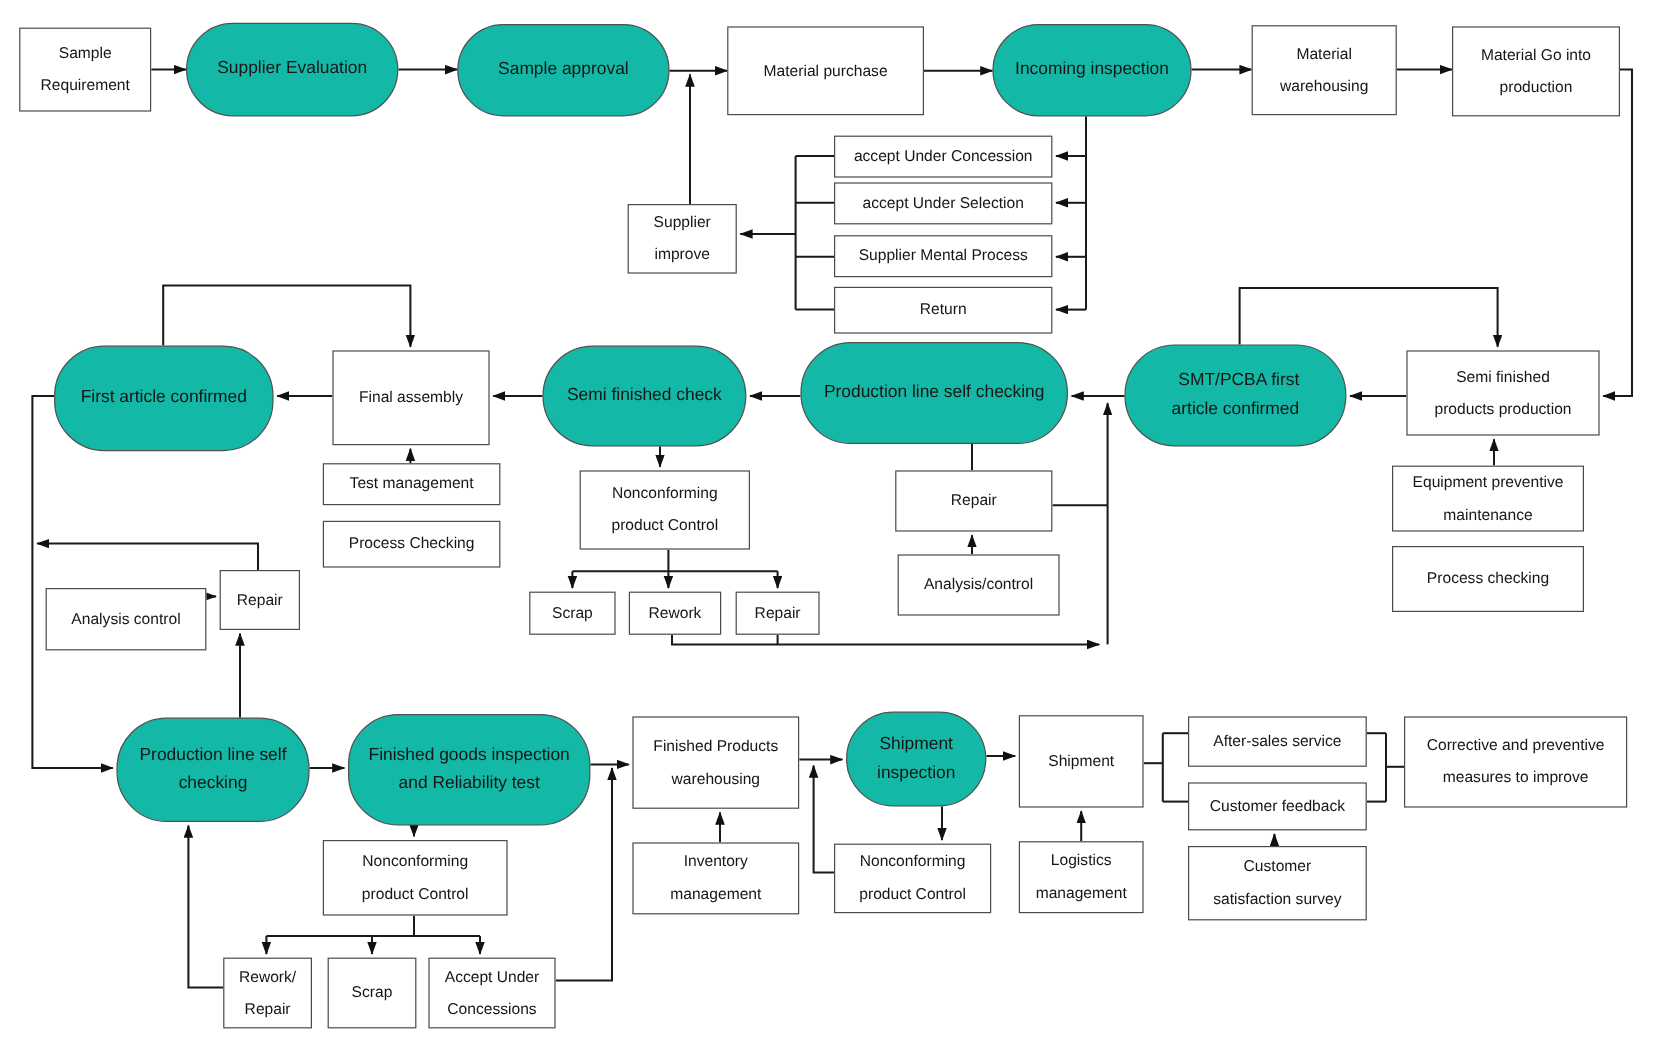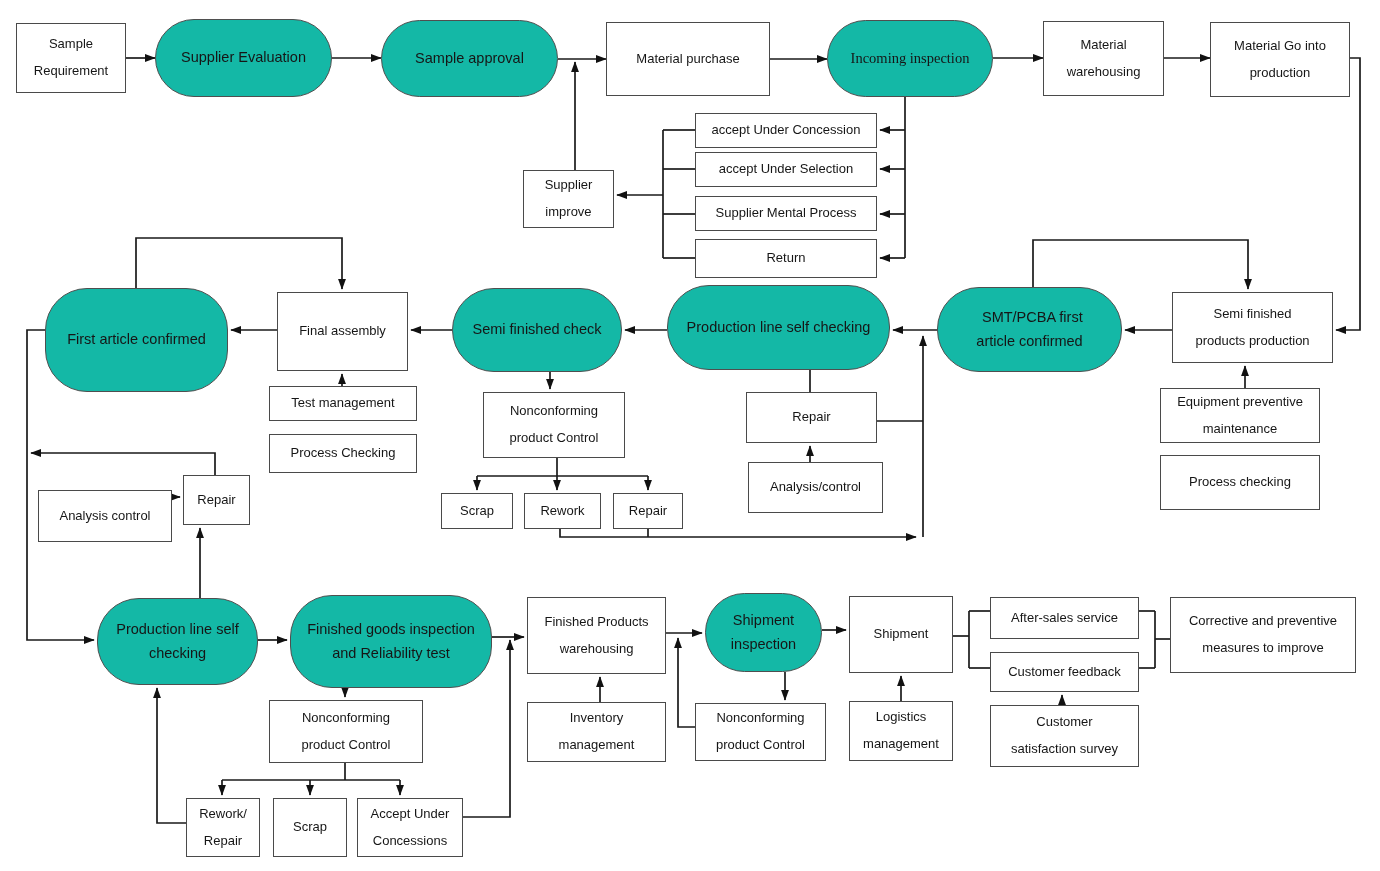--- a/index.html
+++ b/index.html
@@ -109,32 +109,32 @@
       <polyline points="400,780 400,795" class="edge" marker-end="url(#arrow)"></polyline>
       <polyline points="463,817 510,817 510,640" class="edge" marker-end="url(#arrow)"></polyline>
       <polyline points="186,823 157,823 157,688" class="edge" marker-end="url(#arrow)"></polyline>
     </svg>
   <div id="nodes">
       <div class="node box" style="left: 16px; top: 23px; width: 110px; height: 70px;">Sample
 Requirement</div>
       <div class="node rounded" style="left: 155px; top: 19px; width: 177px; height: 78px;">Supplier Evaluation</div>
       <div class="node rounded" style="left: 381px; top: 20px; width: 177px; height: 77px;">Sample approval</div>
       <div class="node box" style="left: 606px; top: 22px; width: 164px; height: 74px;">Material purchase</div>
-      <div class="node rounded" style="left: 827px; top: 20px; width: 166px; height: 77px; font-family: Liberation Serif, serif;">Incoming inspection</div>
+      <div class="node rounded" style="left: 827px; top: 20px; width: 166px; height: 77px;">Incoming inspection</div>
       <div class="node box" style="left: 1043px; top: 21px; width: 121px; height: 75px;">Material
 warehousing</div>
       <div class="node box" style="left: 1210px; top: 22px; width: 140px; height: 75px;">Material Go into
 production</div>
       <div class="node box" style="left: 695px; top: 113px; width: 182px; height: 35px;">accept Under Concession</div>
       <div class="node box" style="left: 695px; top: 152px; width: 182px; height: 35px;">accept Under Selection</div>
       <div class="node box" style="left: 695px; top: 196px; width: 182px; height: 35px;">Supplier Mental Process</div>
       <div class="node box" style="left: 695px; top: 239px; width: 182px; height: 39px;">Return</div>
       <div class="node box" style="left: 523px; top: 170px; width: 91px; height: 58px;">Supplier
 improve</div>
-      <div class="node rounded" style="left: 45px; top: 288px; width: 183px; height: 104px;">First article confirmed</div>
+      <div class="node rounded" style="left: 45px; top: 288px; width: 183px; height: 88px;">First article confirmed</div>
       <div class="node box" style="left: 277px; top: 292px; width: 131px; height: 79px;">Final assembly</div>
       <div class="node rounded" style="left: 452px; top: 288px; width: 170px; height: 84px;">Semi finished check</div>
       <div class="node rounded" style="left: 667px; top: 285px; width: 223px; height: 85px;">Production line self checking</div>
       <div class="node rounded" style="left: 937px; top: 287px; width: 185px; height: 85px; text-align: right;">SMT/PCBA first
 article confirmed</div>
       <div class="node box" style="left: 1172px; top: 292px; width: 161px; height: 71px;">Semi finished
 products production</div>
       <div class="node box" style="left: 269px; top: 386px; width: 148px; height: 35px;">Test management</div>
       <div class="node box" style="left: 269px; top: 434px; width: 148px; height: 39px;">Process Checking</div>
       <div class="node box" style="left: 483px; top: 392px; width: 142px; height: 66px;">Nonconforming

